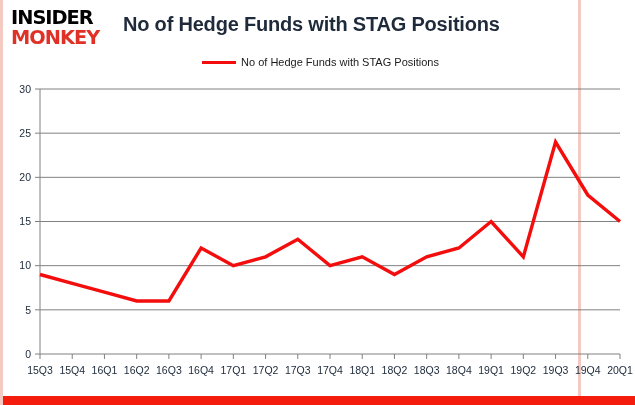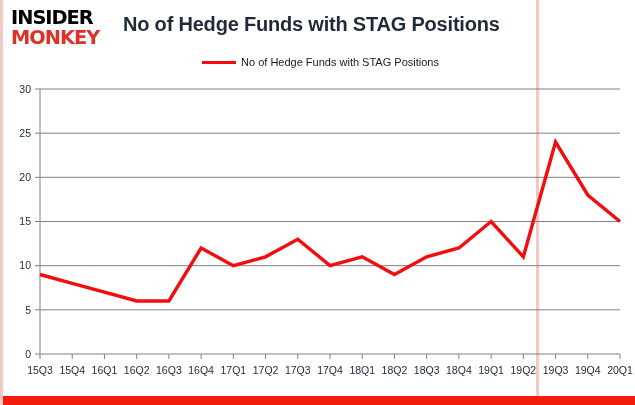--- a/index.html
+++ b/index.html
@@ -5,21 +5,21 @@
   html,body{margin:0;padding:0;}
   body{
     width:635px;height:405px;
     background:#ffffff;
     font-family:"Liberation Sans", sans-serif;
     overflow:hidden;
     position:relative;
   }
   
   #page-frame{
-    position:absolute;left:0;top:0;width:539px;height:405px;
+    position:absolute;left:0;top:0;width:581px;height:405px;
     box-sizing:border-box;
     border-left:3px solid #f4c9c1;
     border-right:3px solid #f4c9c1;
     background:#ffffff;
     text-decoration:underline;
   }
   #bottom-bar{
     position:absolute;left:0;bottom:0;width:635px;height:9px;
     background:#f41d0d;
   }

